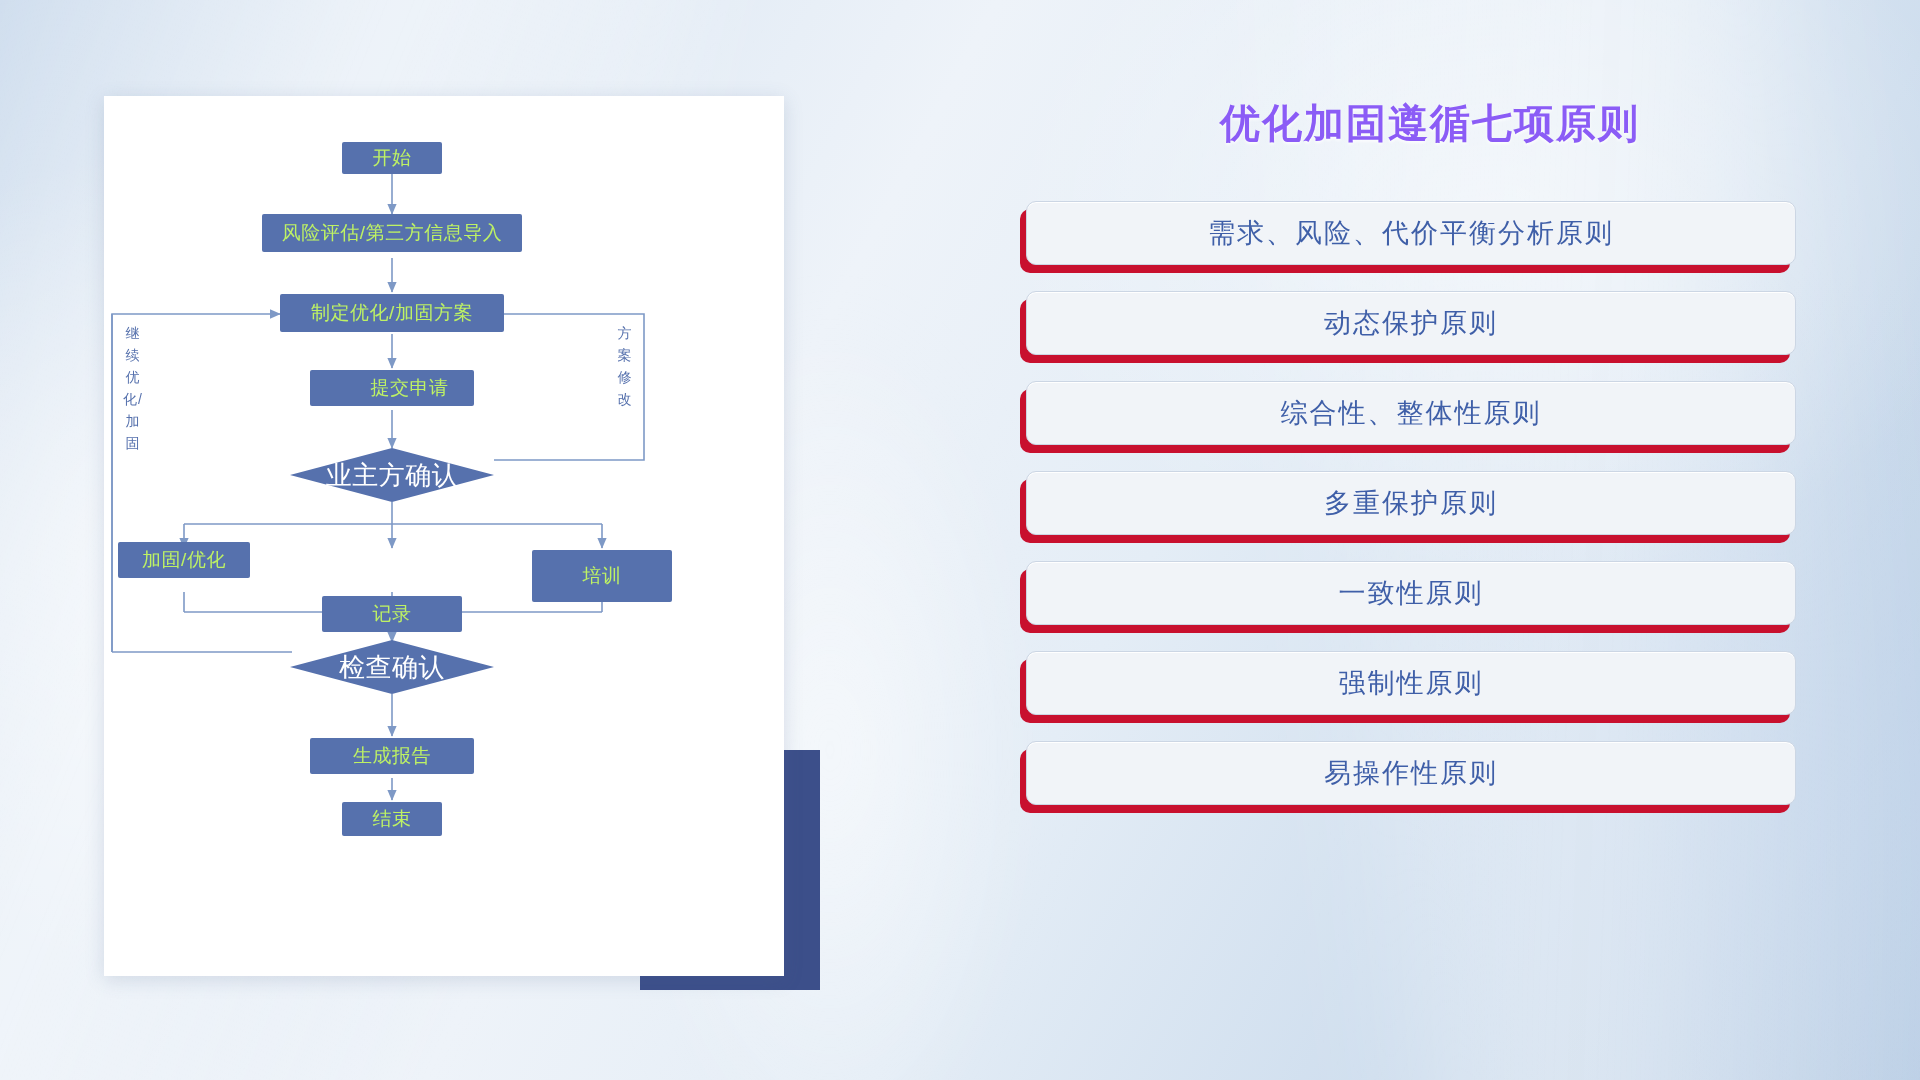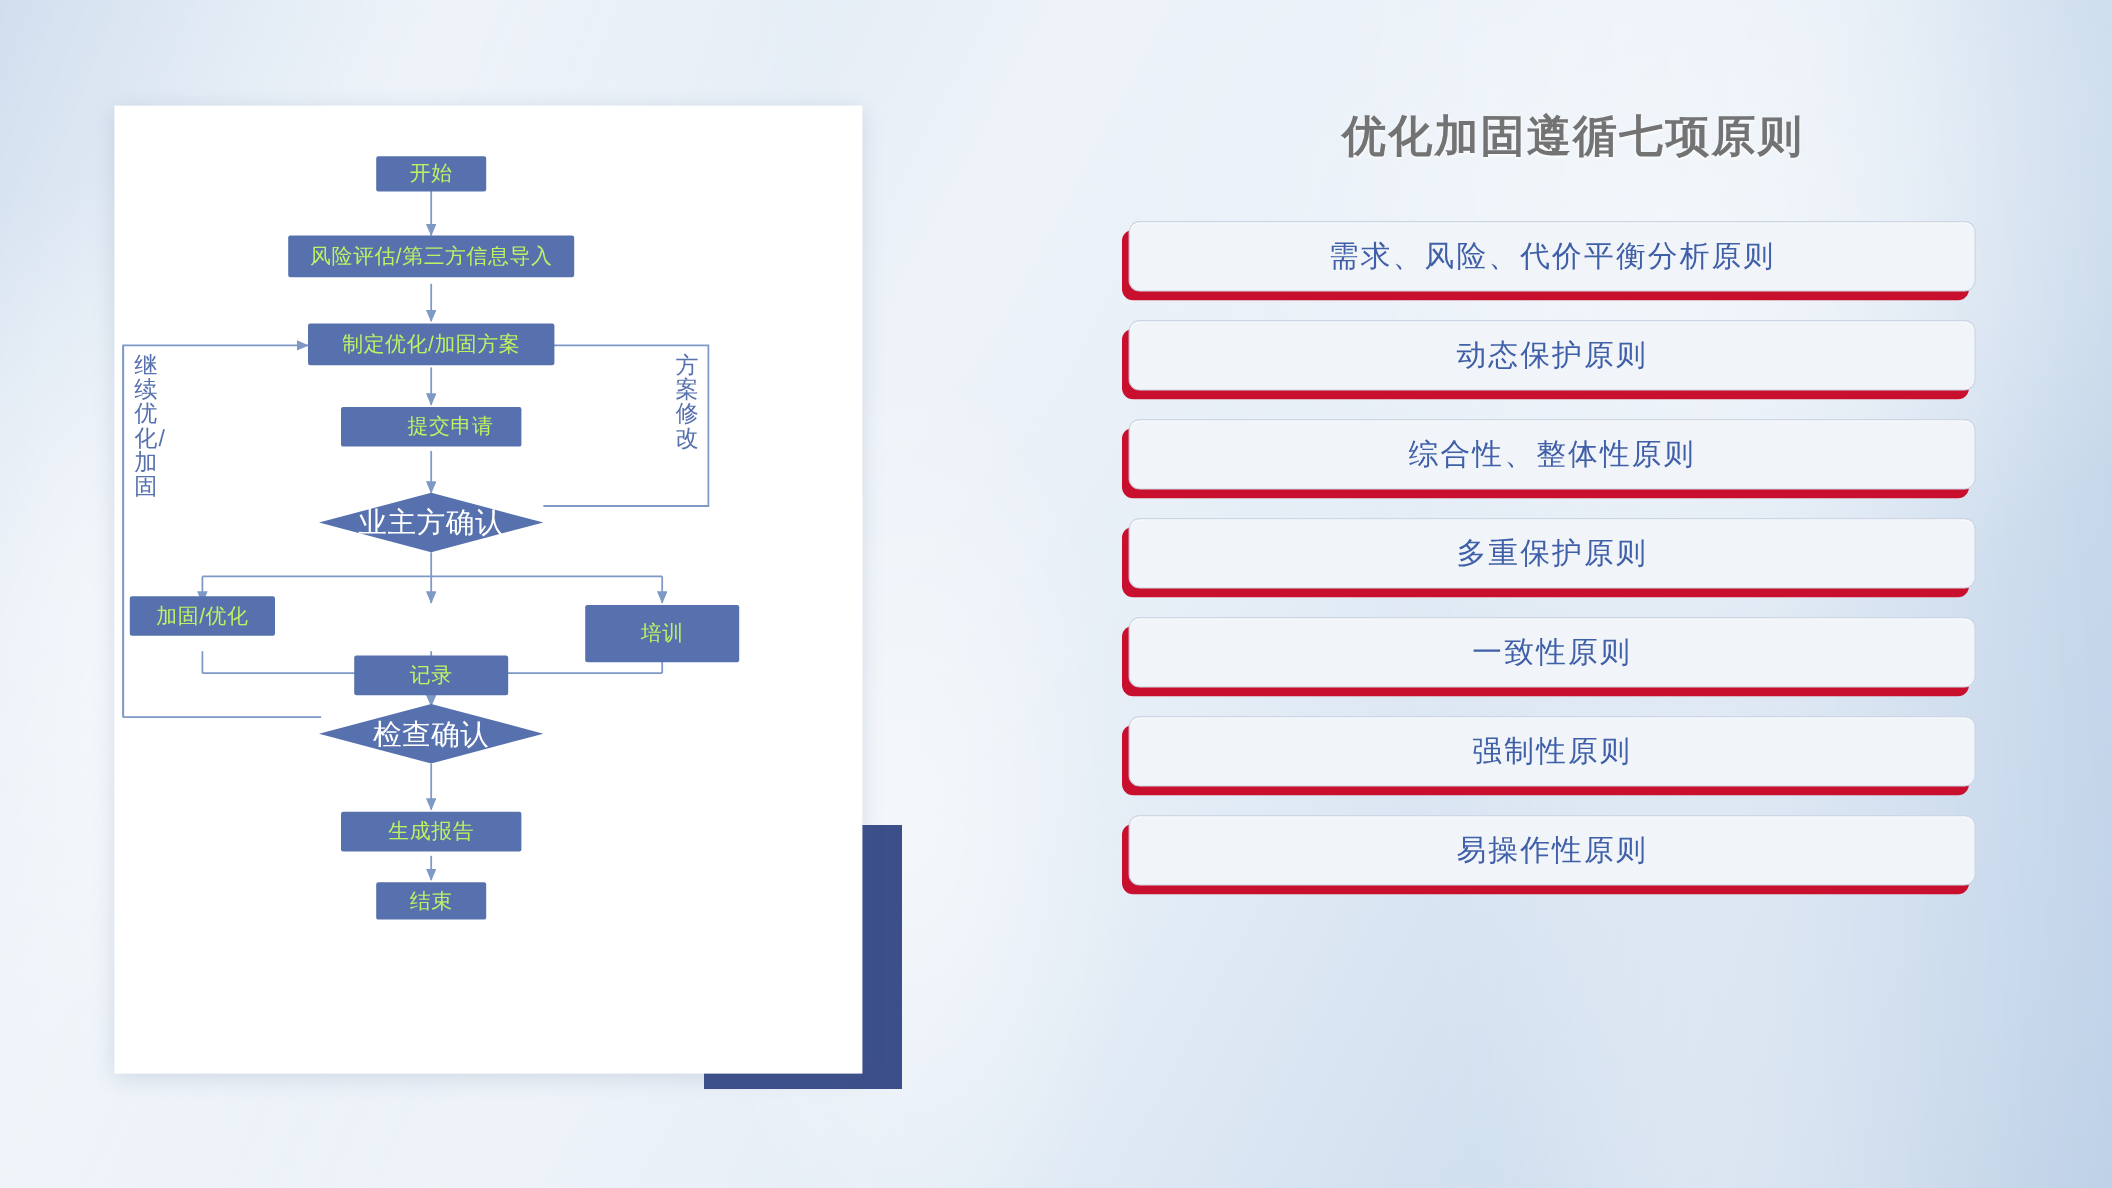--- a/index.html
+++ b/index.html
@@ -97,21 +97,21 @@
     display: flex;
     align-items: center;
     justify-content: center;
     color: #ffffff;
     font-size: 26px;
     letter-spacing: 0.5px;
   }
   .side-label {
     position: absolute;
     color: #5671ad;
-    font-size: 21px;
+    font-size: 14px;
     line-height: 22px;
     width: 22px;
     text-align: center;
     letter-spacing: 1px;
   }
   svg.connectors {
     position: absolute;
     left: 0;
     top: 0;
     width: 100%;
@@ -122,21 +122,21 @@
   
   .right-panel {
     position: absolute;
     left: 1020px;
     top: 96px;
     width: 820px;
   }
   .panel-title {
     font-size: 40px;
     font-weight: bold;
-    color: #737373;
+    color: #8b5cf6;
     text-align: center;
     letter-spacing: 2px;
     margin-bottom: 50px;
     text-shadow: 0 2px 3px rgba(255,255,255,0.8);
   }
   .principle-list {
     display: flex;
     flex-direction: column;
     gap: 22px;
     margin-top: 39px;

